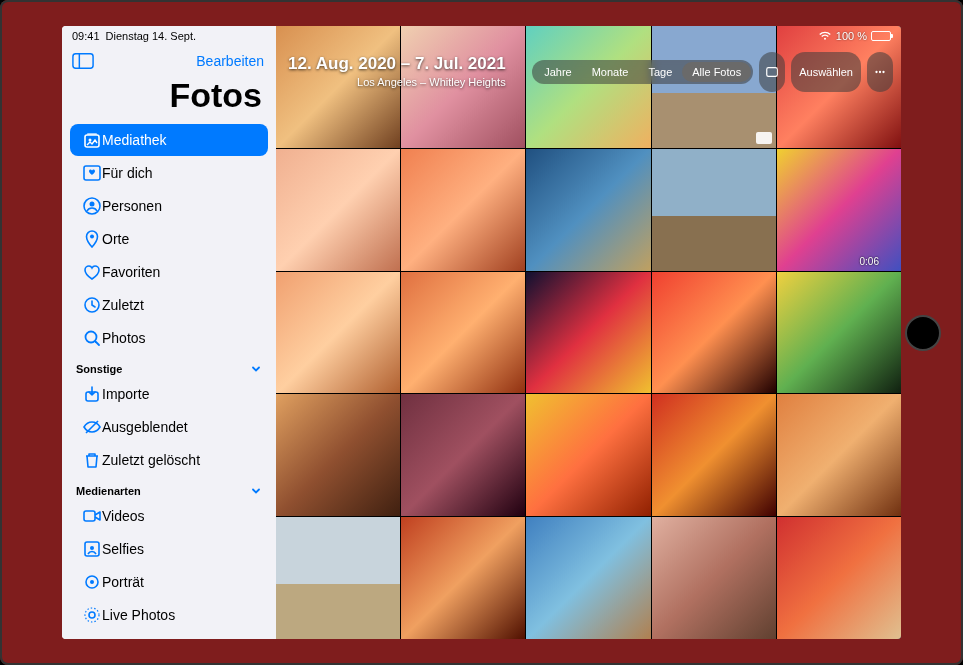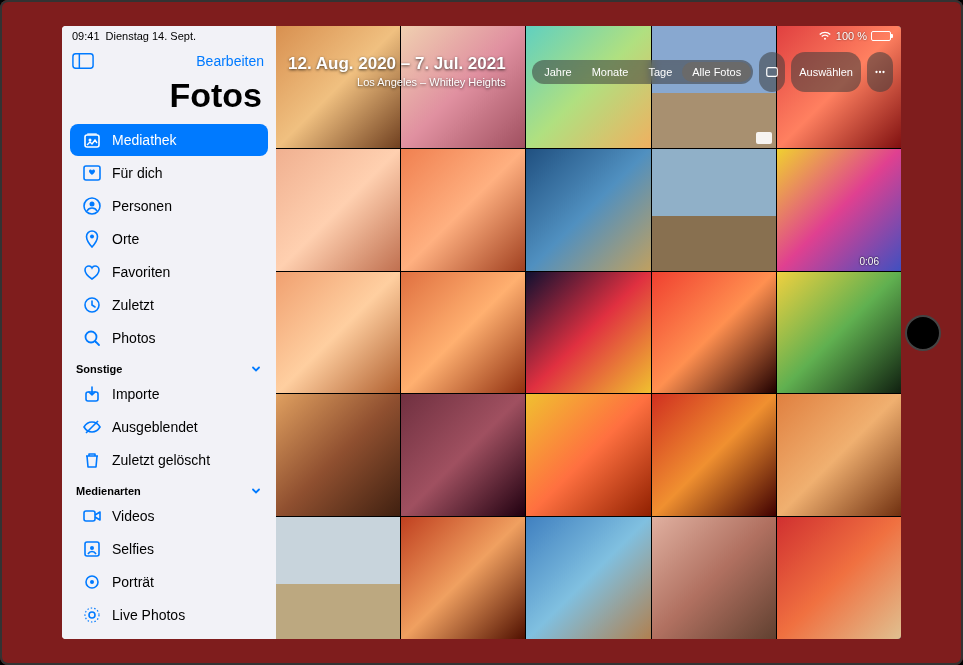--- a/index.html
+++ b/index.html
@@ -42,21 +42,21 @@
   width: 214px; background: #f2f2f7; display: flex; flex-direction: column;
   padding-top: 20px; flex-shrink: 0;
 }
 .sidebar-top { display: flex; justify-content: space-between; align-items: center; padding: 6px 12px 4px 10px; }
 .sidebar-toggle { color:#007aff; width:22px; height:18px; }
 .sidebar-toggle svg{width:100%;height:100%;}
 .edit-btn { color: #007aff; font-size: 14px; }
 .sidebar-title { font-size: 34px; font-weight: 700; padding: 2px 14px 8px; }
 .sidebar-list { overflow-y: auto; flex:1; }
 .sb-item {
-  display: flex; align-items: center; gap: 10px;
+  display: flex; align-items: center; 
   padding: 6px 12px; margin: 1px 8px; border-radius: 8px;
   font-size: 14px; color: #000; cursor: pointer;
 }
 .sb-item.active { background: #007aff; color: #fff; }
 .sb-item .icon { width: 20px; height: 20px; display:flex; align-items:center; justify-content:center; color:#007aff; flex-shrink:0;}
 .sb-item.active .icon { color:#fff; }
 .sb-section {
   display:flex; justify-content:space-between; align-items:center;
   padding: 8px 14px 2px; font-size: 11px; font-weight: 600;
 }

